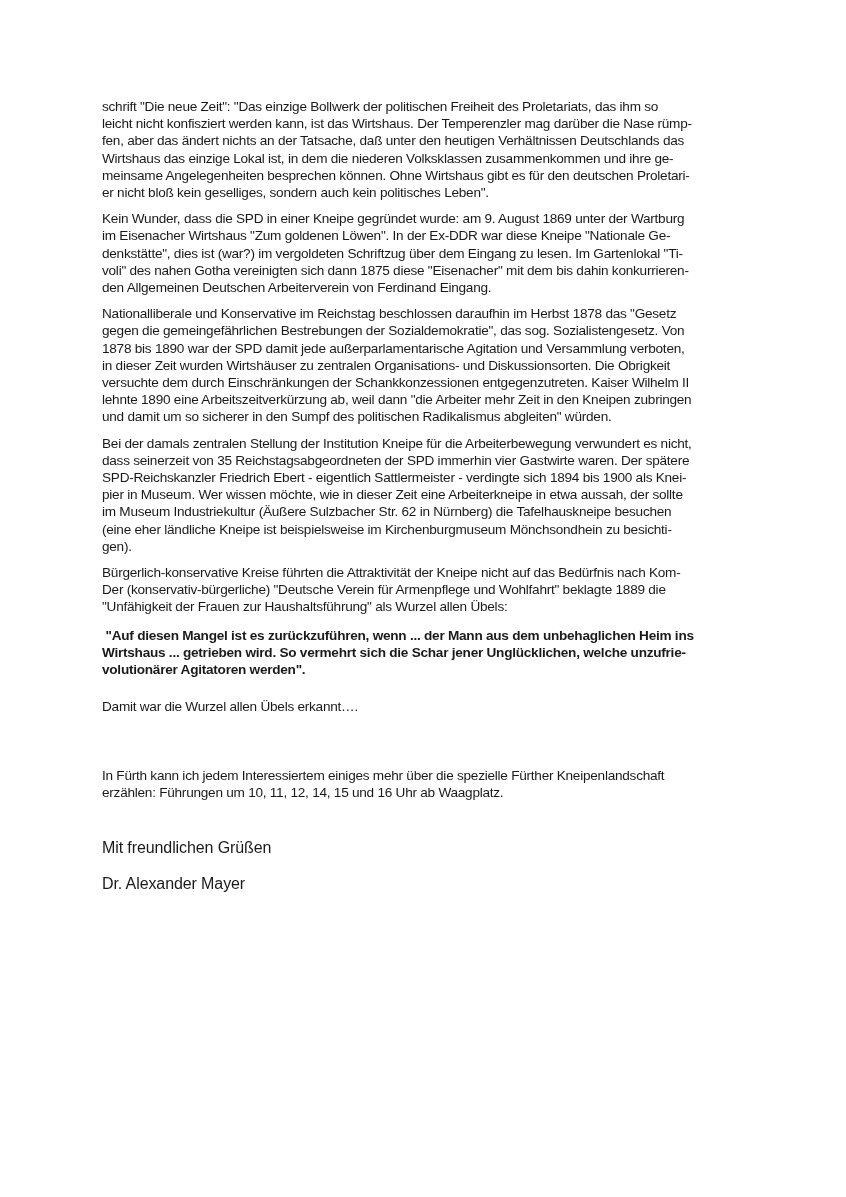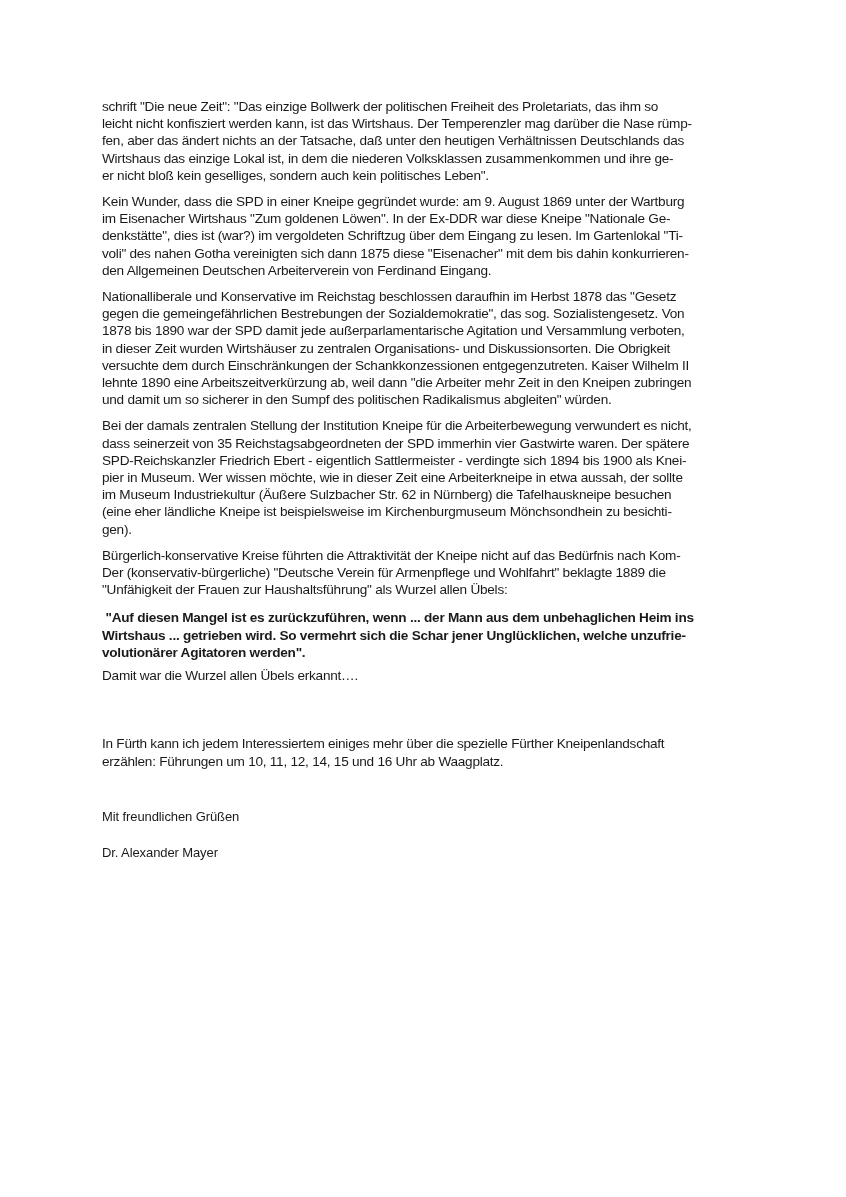--- a/index.html
+++ b/index.html
@@ -8,34 +8,35 @@
     position: absolute; left: 102px; top: 98px; width: 660px;
     font-family: "Liberation Sans", sans-serif;
     color: #1a1a1a;
     font-size: 13.6px;
     line-height: 17.2px;
     letter-spacing: -0.25px;
   }
   .para { margin: 0 0 9px 0; }
   .para .ln { display: block; white-space: nowrap; }
   .quote { font-weight: bold; margin: 10px 0 0 0; }
-  .closing { margin-top: 6px; }
+  .closing { margin-top: 20px; }
   .gap-lg { height: 44px; }
-  .greet { font-size: 13px; line-height: 20px; letter-spacing: -0.1px; margin: 0; }
+  .greet { font-size: 16px; line-height: 20px; letter-spacing: -0.1px; margin: 0; }
 </style>
 </head>
 <body>
 
 <div class="page">
 
   <div class="para">
     <span class="ln">schrift "Die neue Zeit": "Das einzige Bollwerk der politischen Freiheit des Proletariats, das ihm so</span>
     <span class="ln">leicht nicht konfisziert werden kann, ist das Wirtshaus. Der Temperenzler mag darüber die Nase rümp-</span>
     <span class="ln">fen, aber das ändert nichts an der Tatsache, daß unter den heutigen Verhältnissen Deutschlands das</span>
     <span class="ln">Wirtshaus das einzige Lokal ist, in dem die niederen Volksklassen zusammenkommen und ihre ge-</span>
+    <span class="ln">meinsame Angelegenheiten besprechen können. Ohne Wirtshaus gibt es für den deutschen Proletari-</span>
     <span class="ln">er nicht bloß kein geselliges, sondern auch kein politisches Leben".</span>
   </div>
 
   <div class="para">
     <span class="ln">Kein Wunder, dass die SPD in einer Kneipe gegründet wurde: am 9. August 1869 unter der Wartburg</span>
     <span class="ln">im Eisenacher Wirtshaus "Zum goldenen Löwen". In der Ex-DDR war diese Kneipe "Nationale Ge-</span>
     <span class="ln">denkstätte", dies ist (war?) im vergoldeten Schriftzug über dem Eingang zu lesen. Im Gartenlokal "Ti-</span>
     <span class="ln">voli" des nahen Gotha vereinigten sich dann 1875 diese "Eisenacher" mit dem bis dahin konkurrieren-</span>
     <span class="ln">den Allgemeinen Deutschen Arbeiterverein von Ferdinand Eingang.</span>
   </div>

